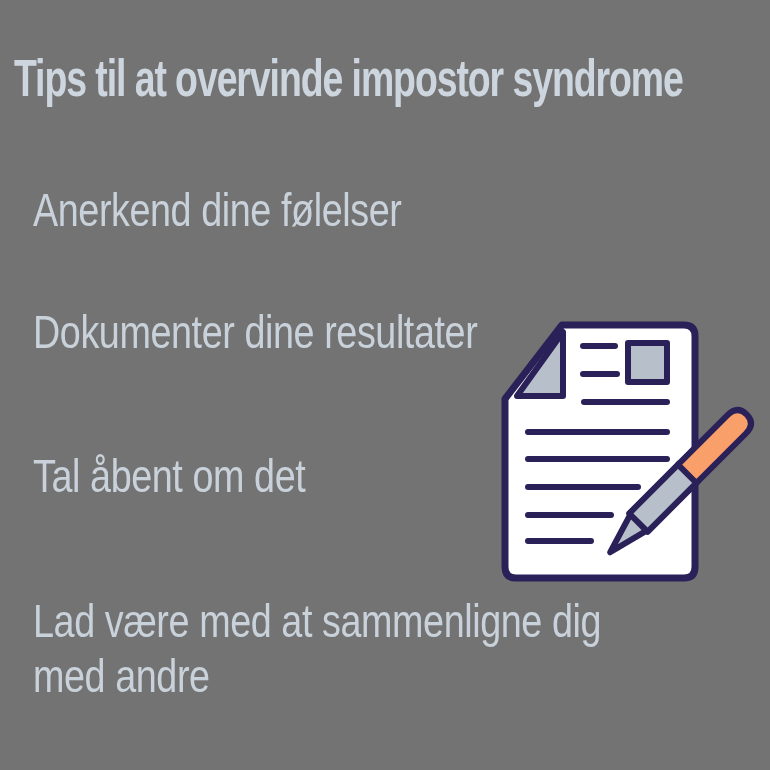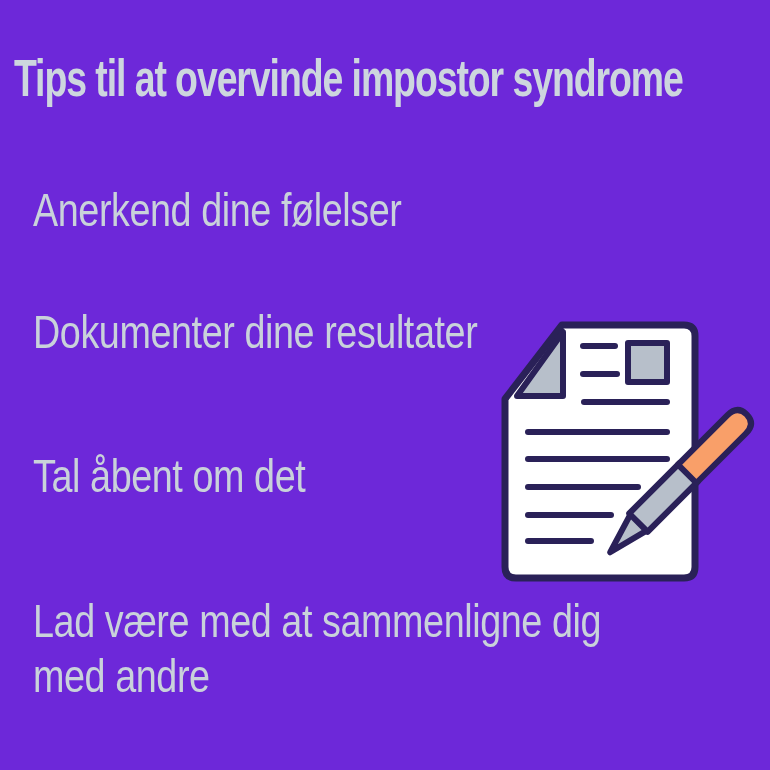--- a/index.html
+++ b/index.html
@@ -1,20 +1,20 @@
 <!DOCTYPE html>
 <html><head>
 <meta charset="utf-8">
 <style>
   html, body { margin: 0; padding: 0; }
   .canvas {
     position: relative;
     width: 770px;
     height: 770px;
-    background: #6d28d9;
+    background: #737373;
     overflow: hidden;
     font-family: "Liberation Sans", sans-serif;
   }
   .title {
     position: absolute;
     left: 14px;
     top: 47px;
     width: 1030px;
     color: #cdd6de;
     font-size: 52px;

